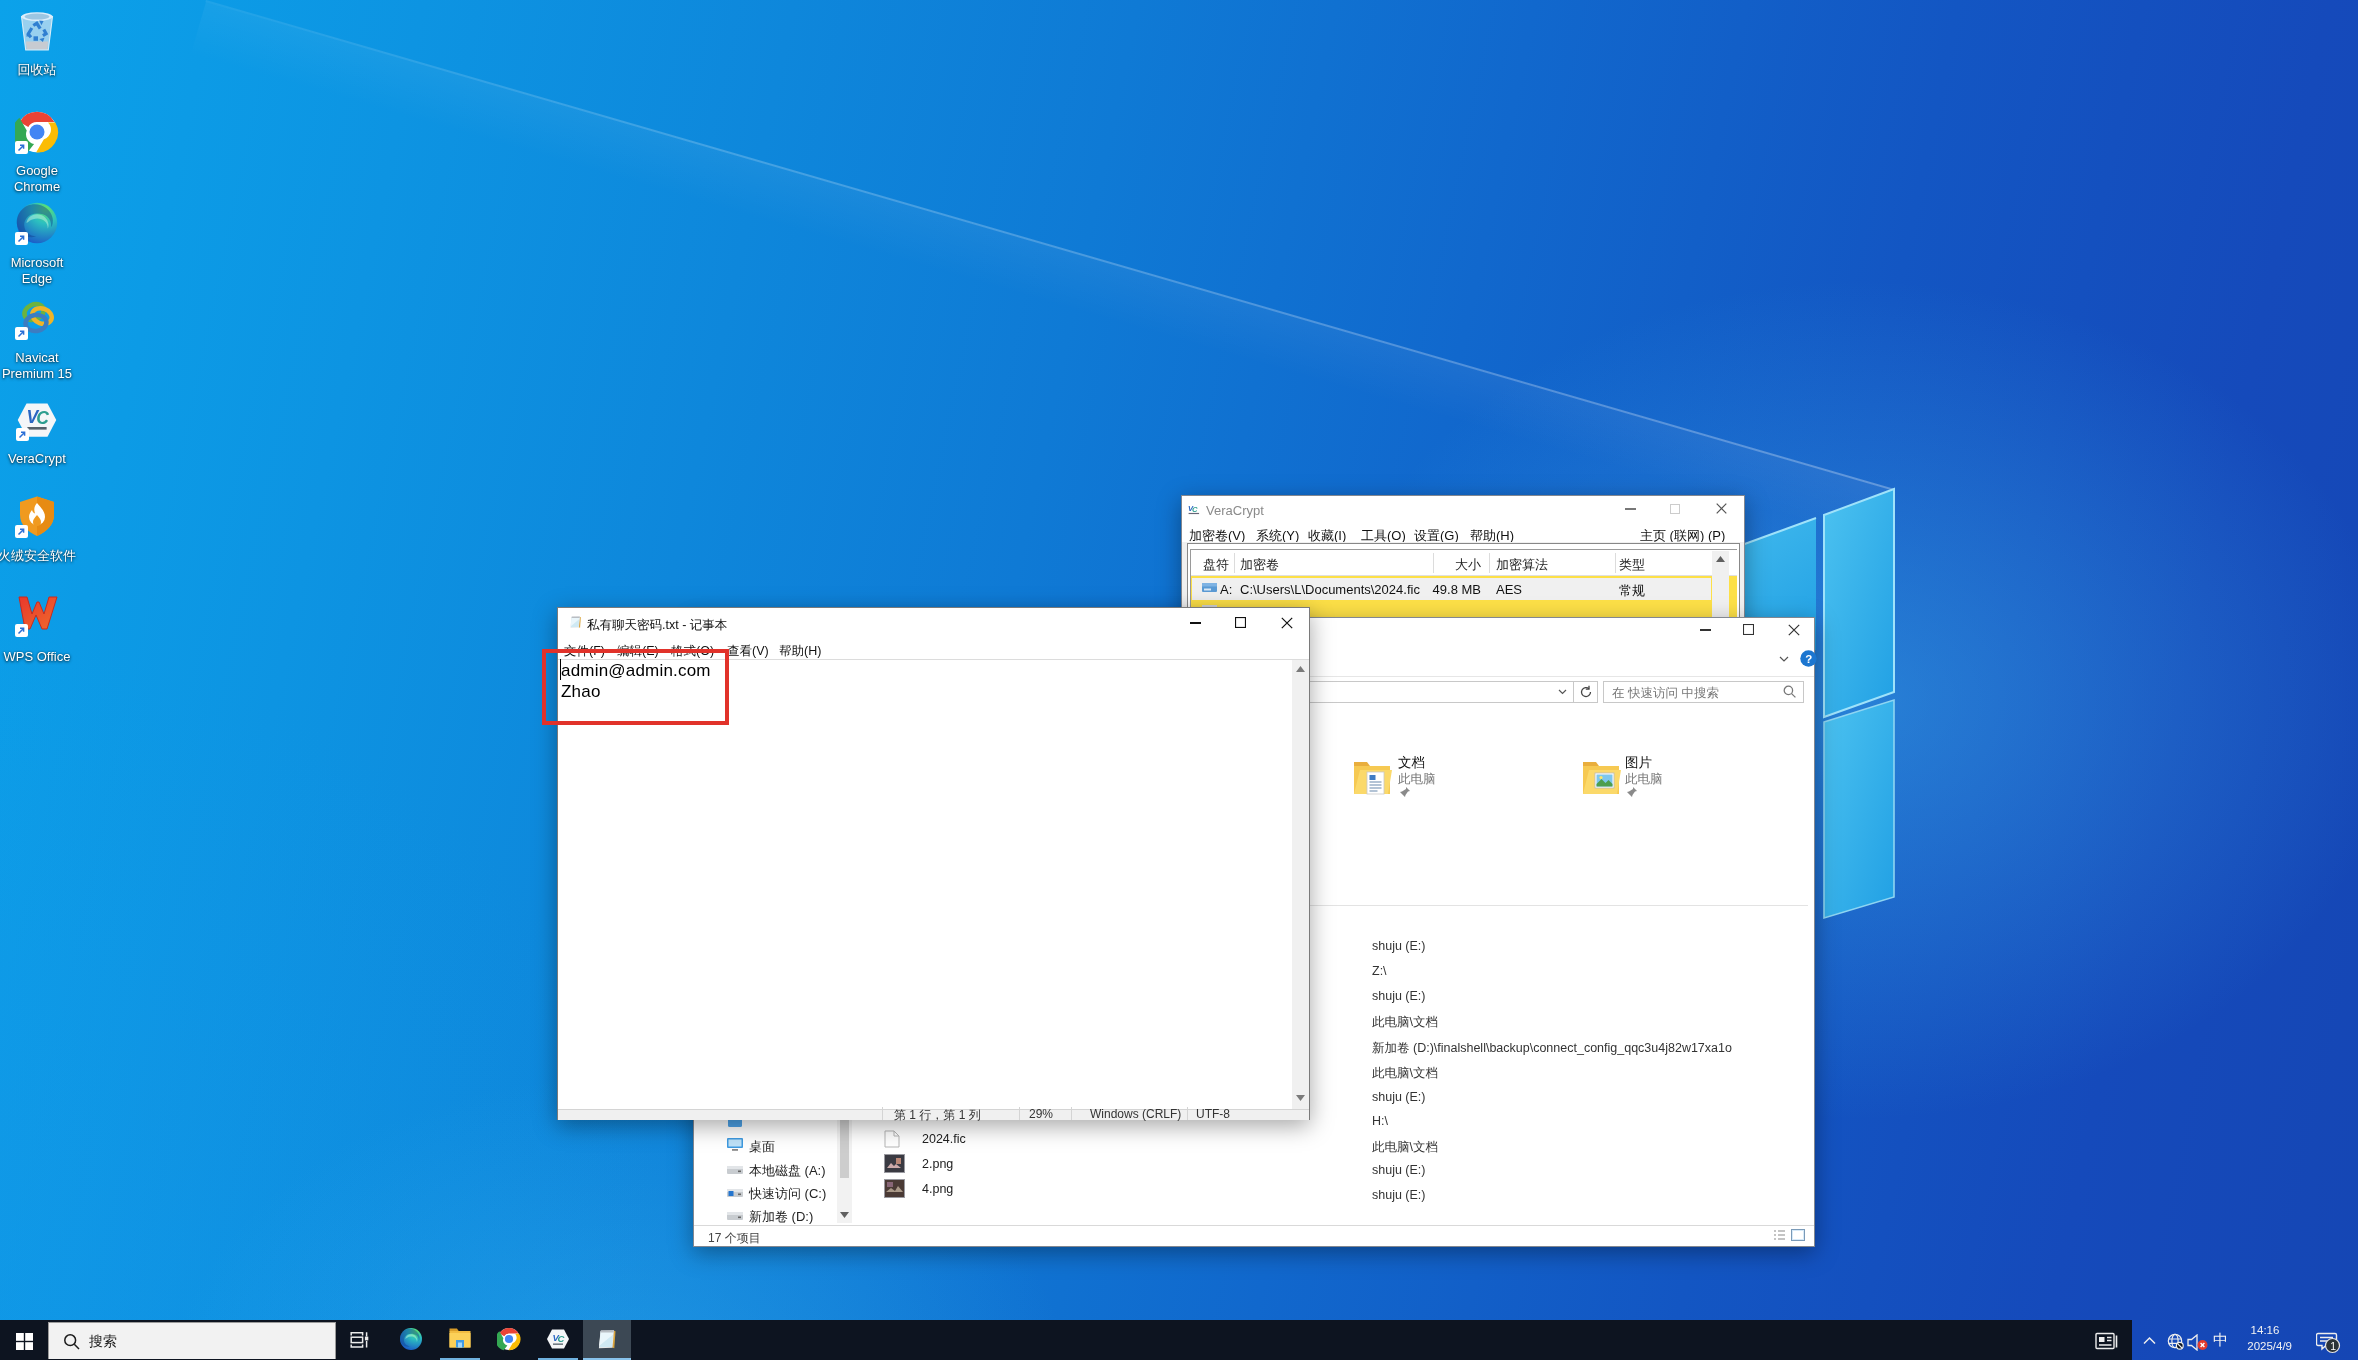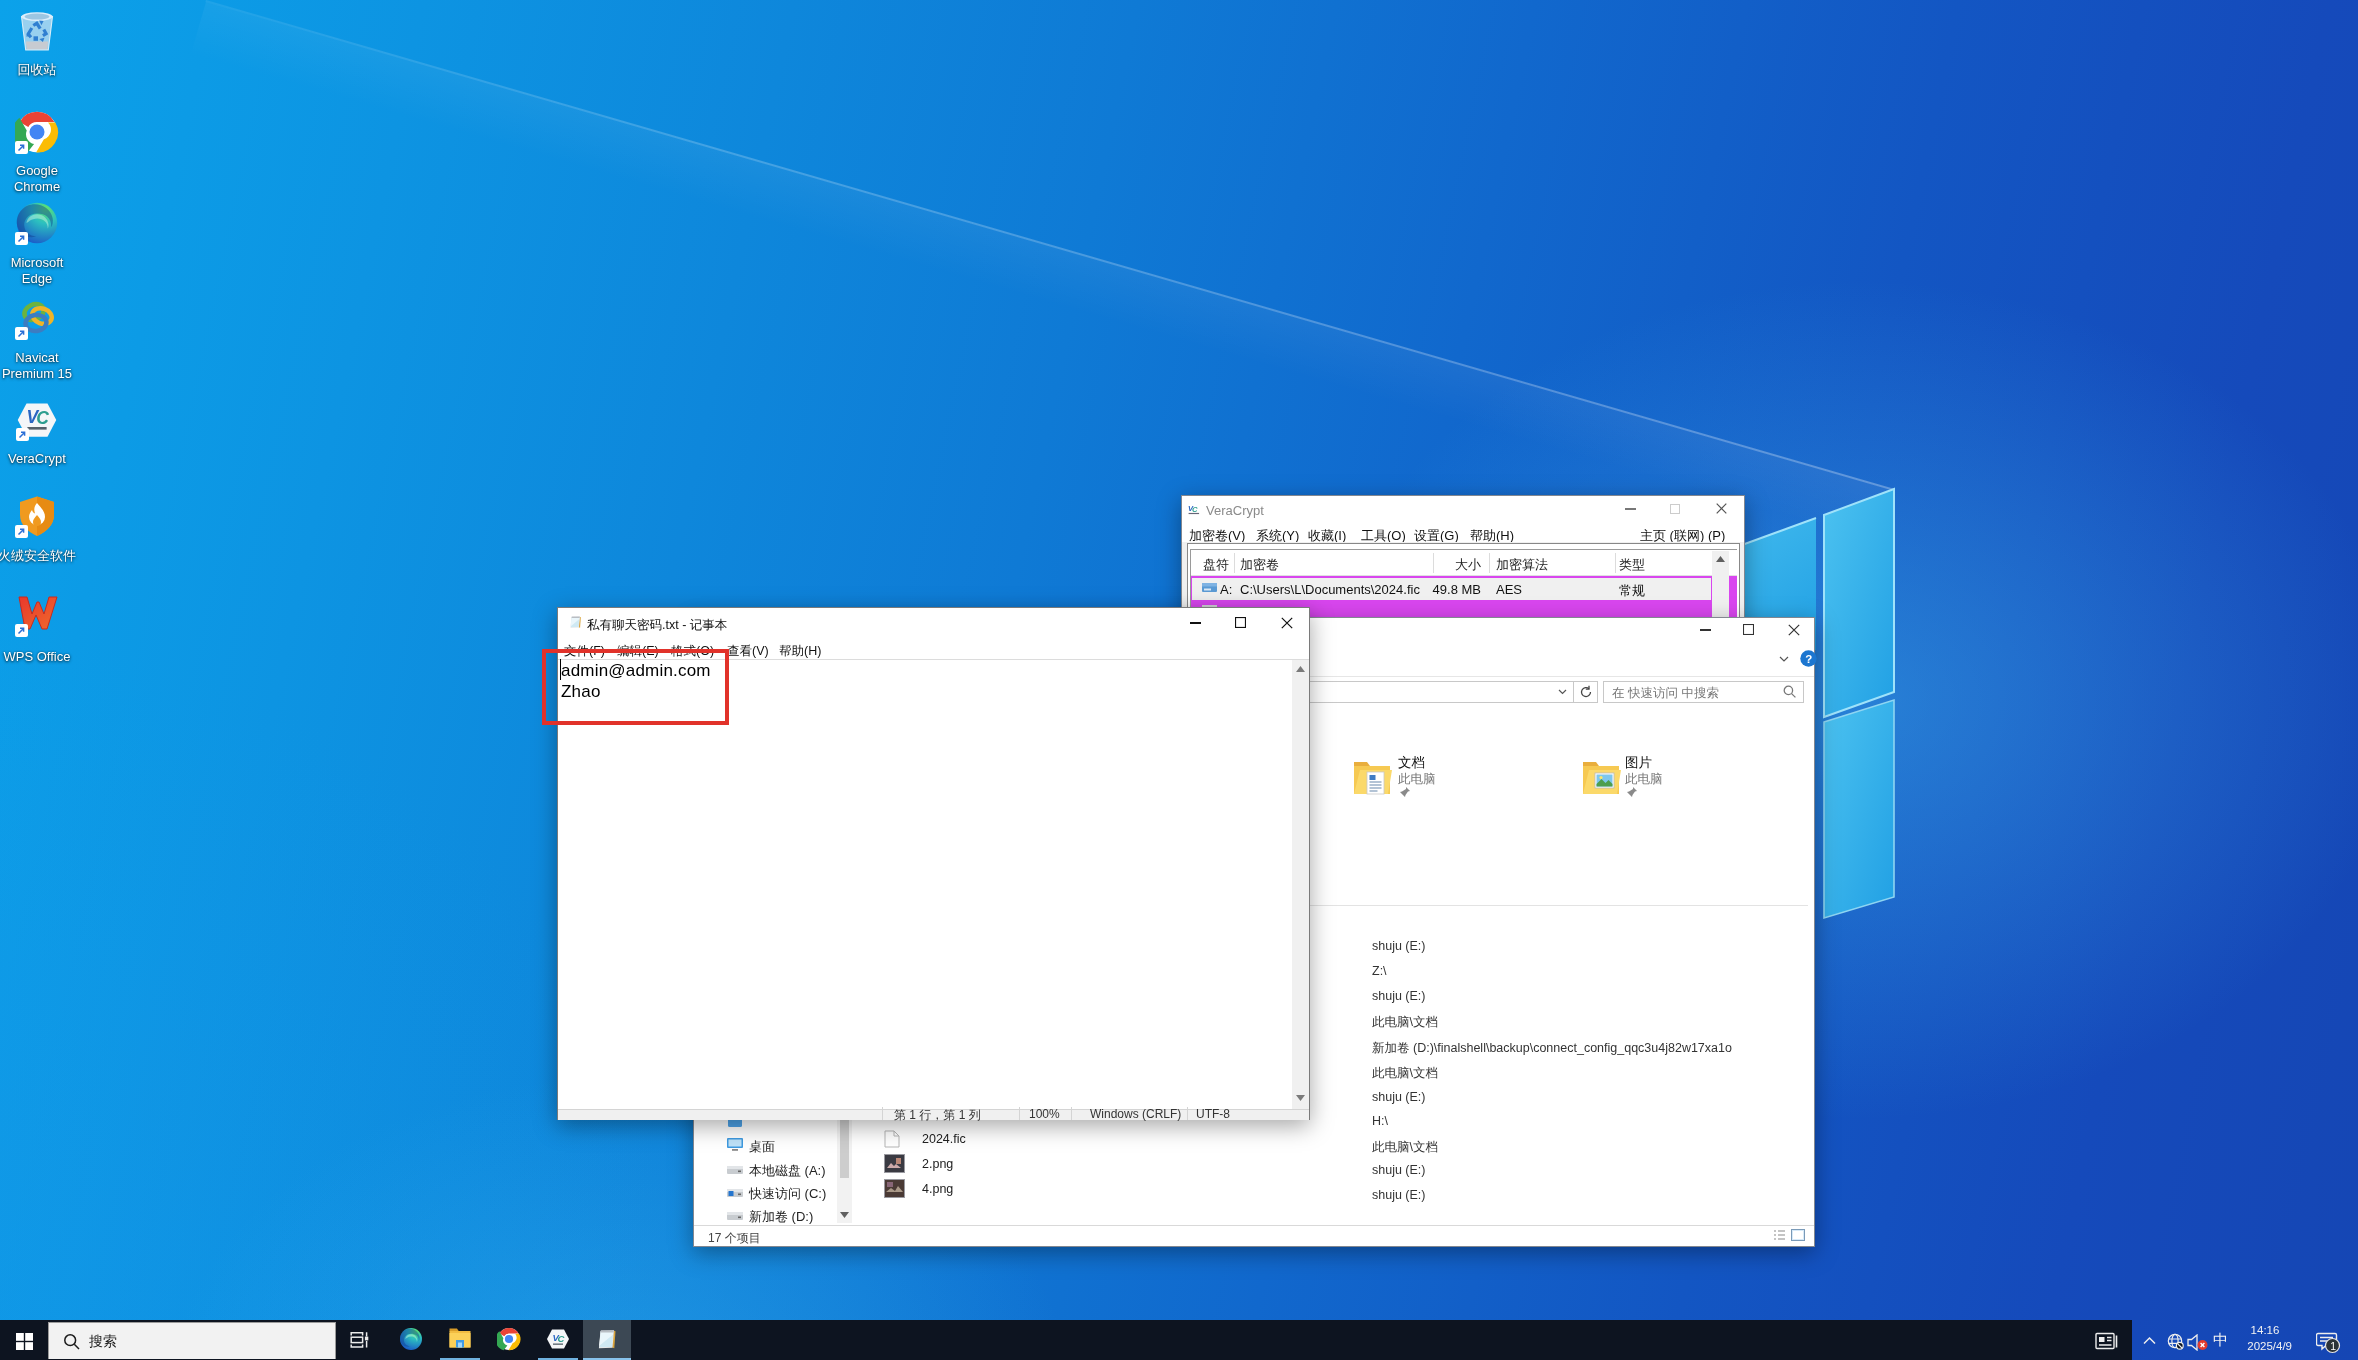--- a/index.html
+++ b/index.html
@@ -153,21 +153,21 @@
   <div class="abs mtxt" style="left:7px;top:31px">加密卷(V)</div>
   <div class="abs mtxt" style="left:74px;top:31px">系统(Y)</div>
   <div class="abs mtxt" style="left:126px;top:31px">收藏(I)</div>
   <div class="abs mtxt" style="left:179px;top:31px">工具(O)</div>
   <div class="abs mtxt" style="left:232px;top:31px">设置(G)</div>
   <div class="abs mtxt" style="left:288px;top:31px">帮助(H)</div>
   <div class="abs mtxt" style="left:458px;top:31px">主页 (联网) (P)</div>
 
   <div class="abs" style="left:0;top:46px;width:562px;height:94px;background:#f0f0f0"></div>
   <div class="abs" style="left:5px;top:47px;width:553px;height:92px;background:#fff;border:1px solid #888"></div>
-  <div class="abs" style="left:8px;top:53px;width:547px;height:87px;background:#d946ef;border:1px solid #9a9a9a;border-right:none;border-bottom:none">
+  <div class="abs" style="left:8px;top:53px;width:547px;height:87px;background:#fde047;border:1px solid #9a9a9a;border-right:none;border-bottom:none">
 
     <div class="abs" style="left:0;top:0;width:546px;height:26px;background:#fff;border-bottom:1px solid #e0e0e0"></div>
     <div class="abs" style="left:12px;top:6px;font-size:13px;color:#222">盘符</div>
     <div class="abs" style="left:49px;top:6px;font-size:13px;color:#222">加密卷</div>
     <div class="abs" style="left:202px;top:6px;width:88px;text-align:right;font-size:13px;color:#222">大小</div>
     <div class="abs" style="left:305px;top:6px;font-size:13px;color:#222">加密算法</div>
     <div class="abs" style="left:428px;top:6px;font-size:13px;color:#222">类型</div>
     <div class="abs" style="left:43px;top:3px;width:1px;height:20px;background:#dcdcdc"></div>
     <div class="abs" style="left:242px;top:3px;width:1px;height:20px;background:#dcdcdc"></div>
     <div class="abs" style="left:298px;top:3px;width:1px;height:20px;background:#dcdcdc"></div>
@@ -380,21 +380,21 @@
   <svg class="abs" style="left:738px;top:487px" width="9" height="6" viewBox="0 0 9 6">
       <path d="M0 0h9L4.5 6z" fill="#7a7a7a"></path>
     </svg>
 
   <div class="abs" style="left:0;top:501px;width:751px;height:11px;background:#f0f0f0;border-top:1px solid #d4d4d4"></div>
   <div class="abs" style="left:324px;top:499px;width:1px;height:13px;background:#d4d4d4"></div>
   <div class="abs" style="left:461px;top:499px;width:1px;height:13px;background:#d4d4d4"></div>
   <div class="abs" style="left:513px;top:499px;width:1px;height:13px;background:#d4d4d4"></div>
   <div class="abs" style="left:629px;top:499px;width:1px;height:13px;background:#d4d4d4"></div>
   <div class="abs" style="left:336px;top:499px;font-size:12px;color:#333">第 1 行，第 1 列</div>
-  <div class="abs" style="left:471px;top:499px;font-size:12px;color:#333">100%</div>
+  <div class="abs" style="left:471px;top:499px;font-size:12px;color:#333">29%</div>
   <div class="abs" style="left:532px;top:499px;font-size:12px;color:#333">Windows (CRLF)</div>
   <div class="abs" style="left:638px;top:499px;font-size:12px;color:#333">UTF-8</div>
 </div>
 <div class="abs" id="redrect" style="left:542px;top:649px;width:187px;height:76px;border:4px solid #e1322a;z-index:60"></div>
 <div class="abs" id="taskbar" style="left:0;top:1320px;width:2132px;height:40px;background:#0d1420;z-index:90">
 
   <svg class="abs" style="left:16px;top:13px" width="17" height="17" viewBox="0 0 17 17">
     <rect x="0" y="0" width="7.8" height="7.8" fill="#fff"></rect>
       <rect x="9.2" y="0" width="7.8" height="7.8" fill="#fff"></rect>
     <rect x="0" y="9.2" width="7.8" height="7.8" fill="#fff"></rect>

